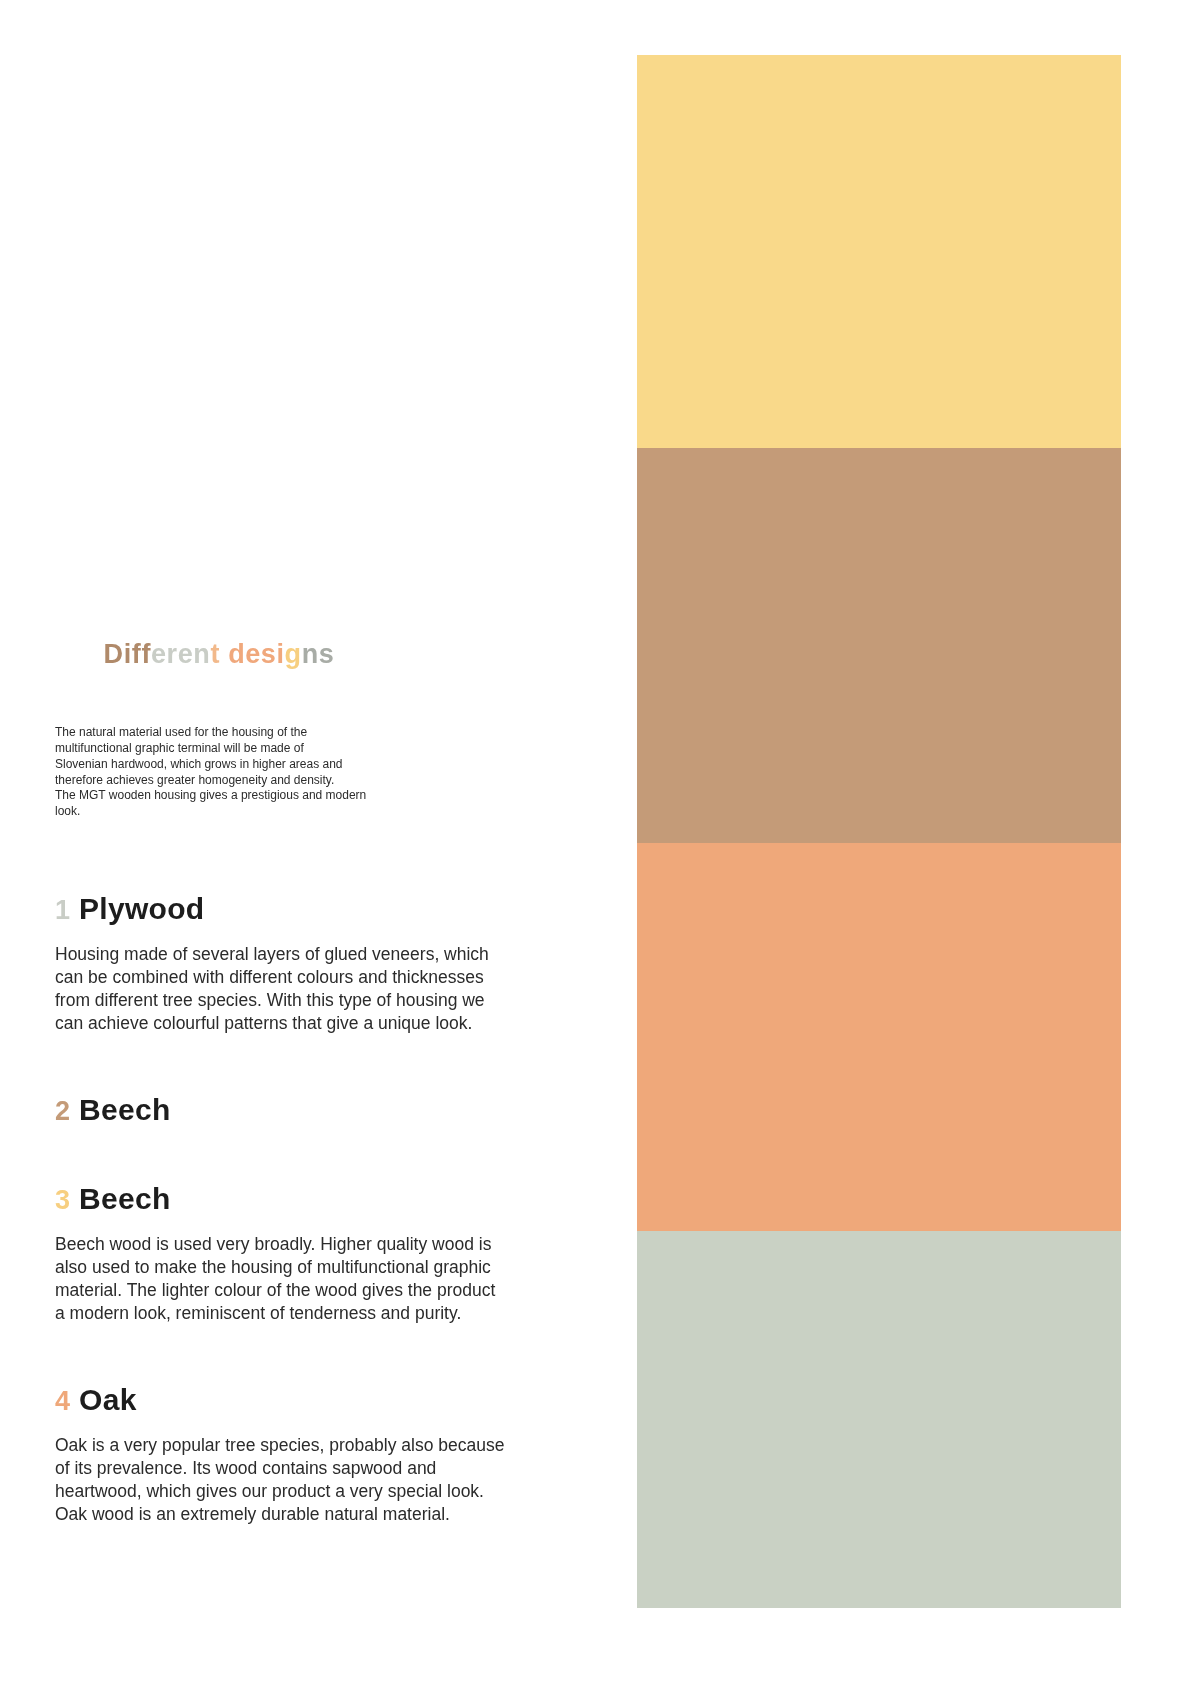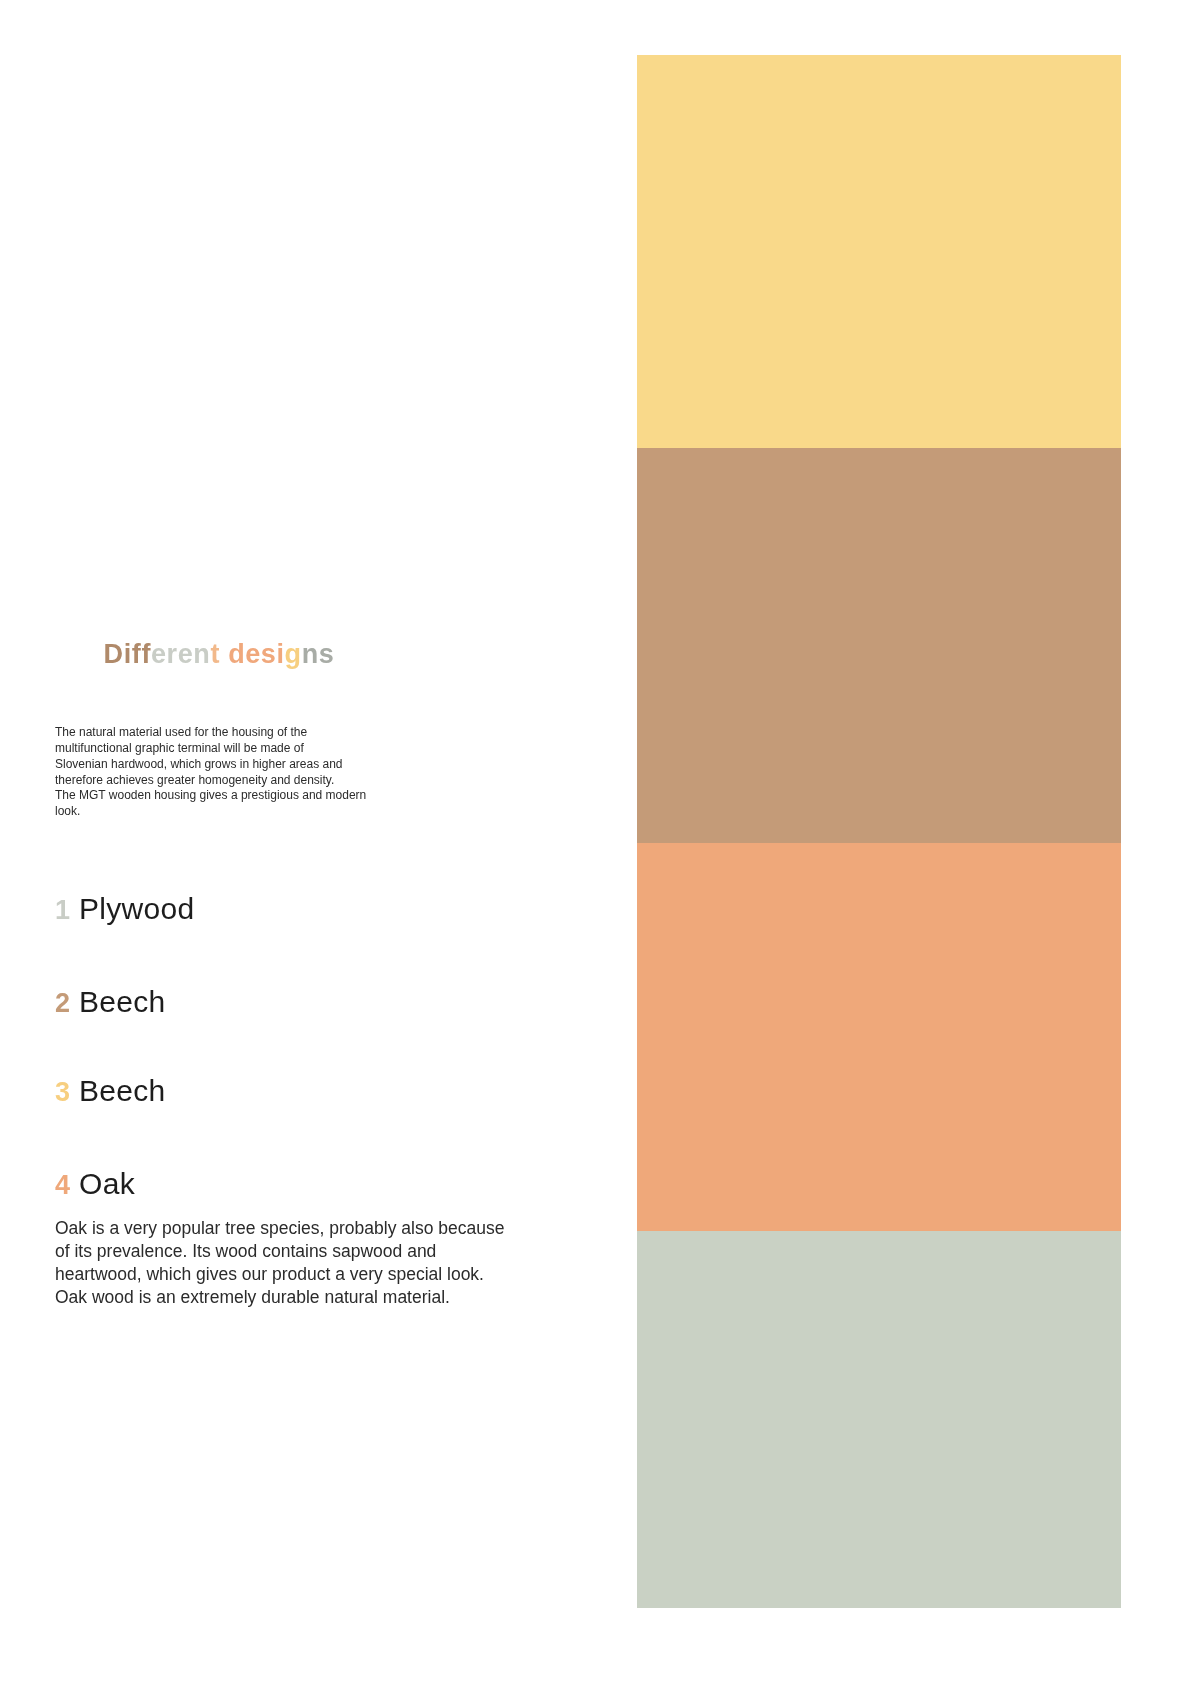--- a/index.html
+++ b/index.html
@@ -85,21 +85,21 @@
     font-weight: 400;
     display: flex;
     align-items: baseline;
     gap: 9px;
   }
   .item-number {
     font-weight: bold;
     font-size: 27px;
   }
   .item-name {
-    font-weight: 400;
+    font-weight: 700;
     letter-spacing: 0.3px;
   }
   .item-body {
     font-size: 17.5px;
     line-height: 1.32;
     color: #2b2b2b;
     margin: 0;
     white-space: pre-line;
   }
 </style>
@@ -126,34 +126,42 @@
 Slovenian hardwood, which grows in higher areas and
 therefore achieves greater homogeneity and density.
 The MGT wooden housing gives a prestigious and modern
 look.</p>
 
     <div class="item-block block-1">
       <h2 class="item-heading">
         <span class="item-number" style="color: rgb(201, 205, 198);">1</span>
         <span class="item-name">Plywood</span>
       </h2>
+      <p class="item-body">Housing made of several layers of glued veneers, which
+can be combined with different colours and thicknesses
+from different tree species. With this type of housing we
+can achieve colourful patterns that give a unique look.</p>
     </div>
 
     <div class="item-block block-2">
       <h2 class="item-heading">
         <span class="item-number" style="color: rgb(196, 155, 120);">2</span>
         <span class="item-name">Beech</span>
       </h2>
     </div>
 
     <div class="item-block block-3">
       <h2 class="item-heading">
         <span class="item-number" style="color: rgb(247, 207, 128);">3</span>
         <span class="item-name">Beech</span>
       </h2>
+      <p class="item-body">Beech wood is used very broadly. Higher quality wood is
+also used to make the housing of multifunctional graphic
+material. The lighter colour of the wood gives the product
+a modern look, reminiscent of tenderness and purity.</p>
     </div>
 
     <div class="item-block block-4">
       <h2 class="item-heading">
         <span class="item-number" style="color: rgb(239, 168, 122);">4</span>
         <span class="item-name">Oak</span>
       </h2>
       <p class="item-body">Oak is a very popular tree species, probably also because
 of its prevalence. Its wood contains sapwood and
 heartwood, which gives our product a very special look.

